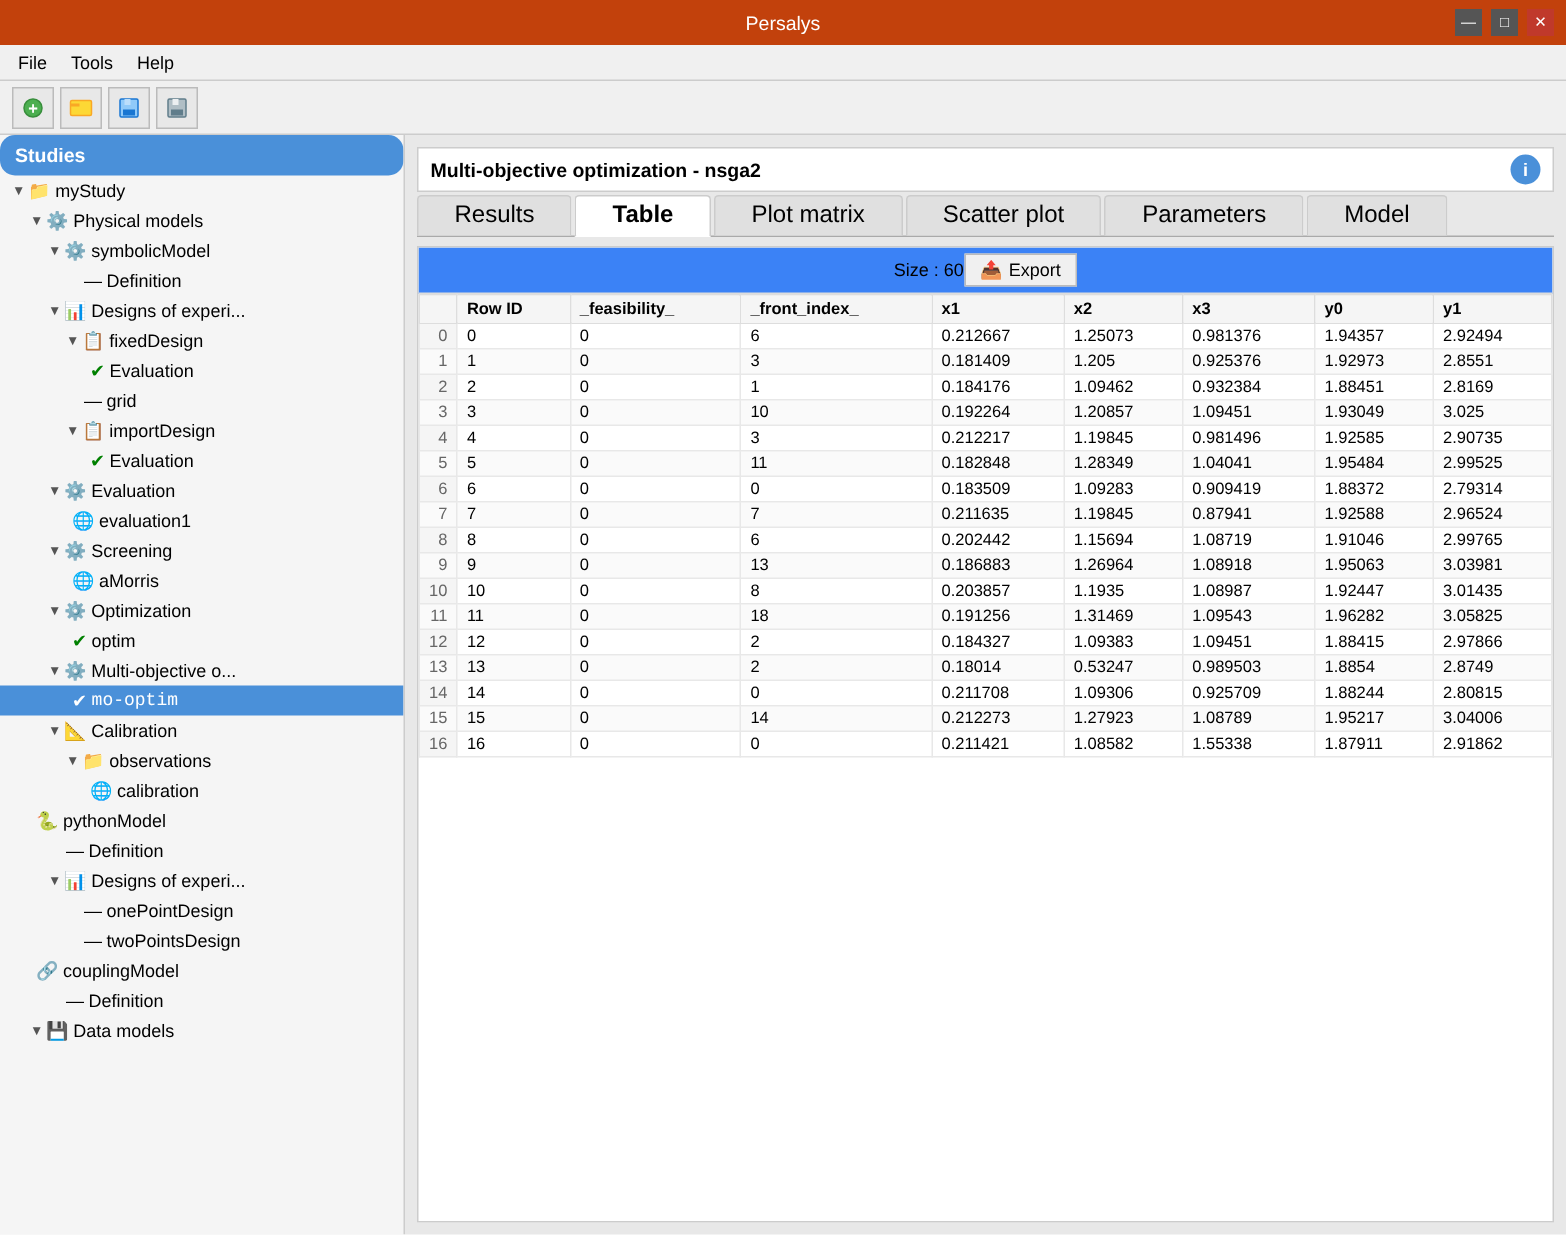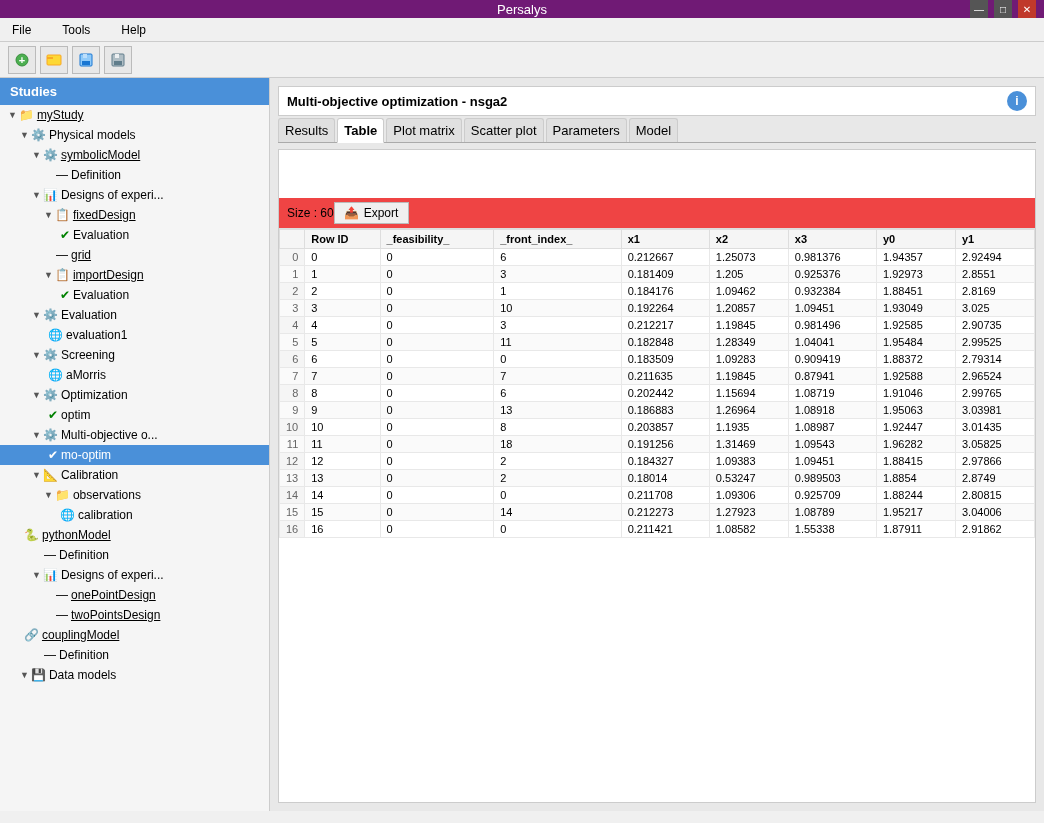--- a/index.html
+++ b/index.html
@@ -1,25 +1,25 @@
 <!DOCTYPE html>
 <html><head>
   <meta charset="utf-8">
   <style>
     * { box-sizing: border-box; margin: 0; padding: 0; }
     body { font-family: 'Segoe UI', Arial, sans-serif; font-size: 12px; background: #f0f0f0; width: 1044px; height: 823px; overflow: hidden; }
 
     
     .title-bar {
-      background: #701a75;
+      background: #c2410c;
       color: white;
       text-align: center;
       padding: 5px;
       font-size: 13px;
-      height: 18px;
+      height: 30px;
       display: flex;
       align-items: center;
       justify-content: center;
       position: relative;
     }
     .title-bar-controls {
       position: absolute;
       right: 8px;
       display: flex;
       gap: 6px;
@@ -37,21 +37,21 @@
       justify-content: center;
     }
     .title-btn.close { background: #c0392b; }
 
     
     .menu-bar {
       background: #f0f0f0;
       border-bottom: 1px solid #ccc;
       padding: 2px 8px;
       display: flex;
-      gap: 23px;
+      gap: 8px;
       height: 24px;
       align-items: center;
     }
     .menu-item {
       cursor: pointer;
       padding: 2px 4px;
       font-size: 12px;
     }
 
     
@@ -90,42 +90,43 @@
       overflow-y: auto;
       overflow-x: hidden;
       position: relative;
     }
     .sidebar-header {
       background: #4a90d9;
       color: white;
       padding: 6px 10px;
       font-weight: bold;
       font-size: 13px;
+      border-radius: 10px;
     }
     .tree-item {
       padding: 2px 0;
       white-space: nowrap;
       cursor: pointer;
     }
     .tree-item.selected { background: #4a90d9; color: white; }
     .tree-row {
       display: flex;
       align-items: center;
       padding: 1px 4px;
     }
     .indent1 { padding-left: 8px; }
     .indent2 { padding-left: 20px; }
     .indent3 { padding-left: 32px; }
     .indent4 { padding-left: 44px; }
     .indent5 { padding-left: 56px; }
     .tree-arrow { font-size: 9px; margin-right: 2px; color: #555; }
     .tree-icon { margin-right: 3px; font-size: 12px; }
     .tree-label { font-size: 12px; }
-    .tree-label.underline { text-decoration: underline; }
-    .selected .tree-label { color: white; }
+    .tree-label.underline { }
+    .selected .tree-label { color: white; font-family: Liberation Mono, monospace; }
 
     
     .content-area {
       flex: 1;
       display: flex;
       flex-direction: column;
       background: #e8e8e8;
       padding: 8px;
       overflow: hidden;
     }
@@ -156,26 +157,26 @@
       cursor: pointer;
     }
 
     
     .tabs {
       display: flex;
       border-bottom: 1px solid #aaa;
       margin-bottom: 6px;
     }
     .tab {
-      padding: 4px 6px;
+      padding: 4px 24px;
       cursor: pointer;
       border: 1px solid #ccc;
       border-bottom: none;
       background: #e0e0e0;
-      font-size: 13px;
+      font-size: 16px;
       margin-right: 2px;
       border-radius: 3px 3px 0 0;
     }
     .tab.active {
       background: white;
       border-bottom: 1px solid white;
       margin-bottom: -1px;
       font-weight: bold;
     }
 
@@ -184,25 +185,24 @@
       flex: 1;
       background: white;
       border: 1px solid #ccc;
       overflow: hidden;
       display: flex;
       flex-direction: column;
     }
     .table-toolbar {
       display: flex;
       align-items: center;
-      justify-content: flex-start;
+      justify-content: center;
       padding: 4px 8px;
       border-bottom: 1px solid #ddd;
-      background: #ef4444;
-      margin-top: 48px;
+      background: #3b82f6;
     }
     .export-btn {
       background: #f0f0f0;
       border: 1px solid #bbb;
       padding: 3px 10px;
       cursor: pointer;
       font-size: 12px;
       display: flex;
       align-items: center;
       gap: 4px;

